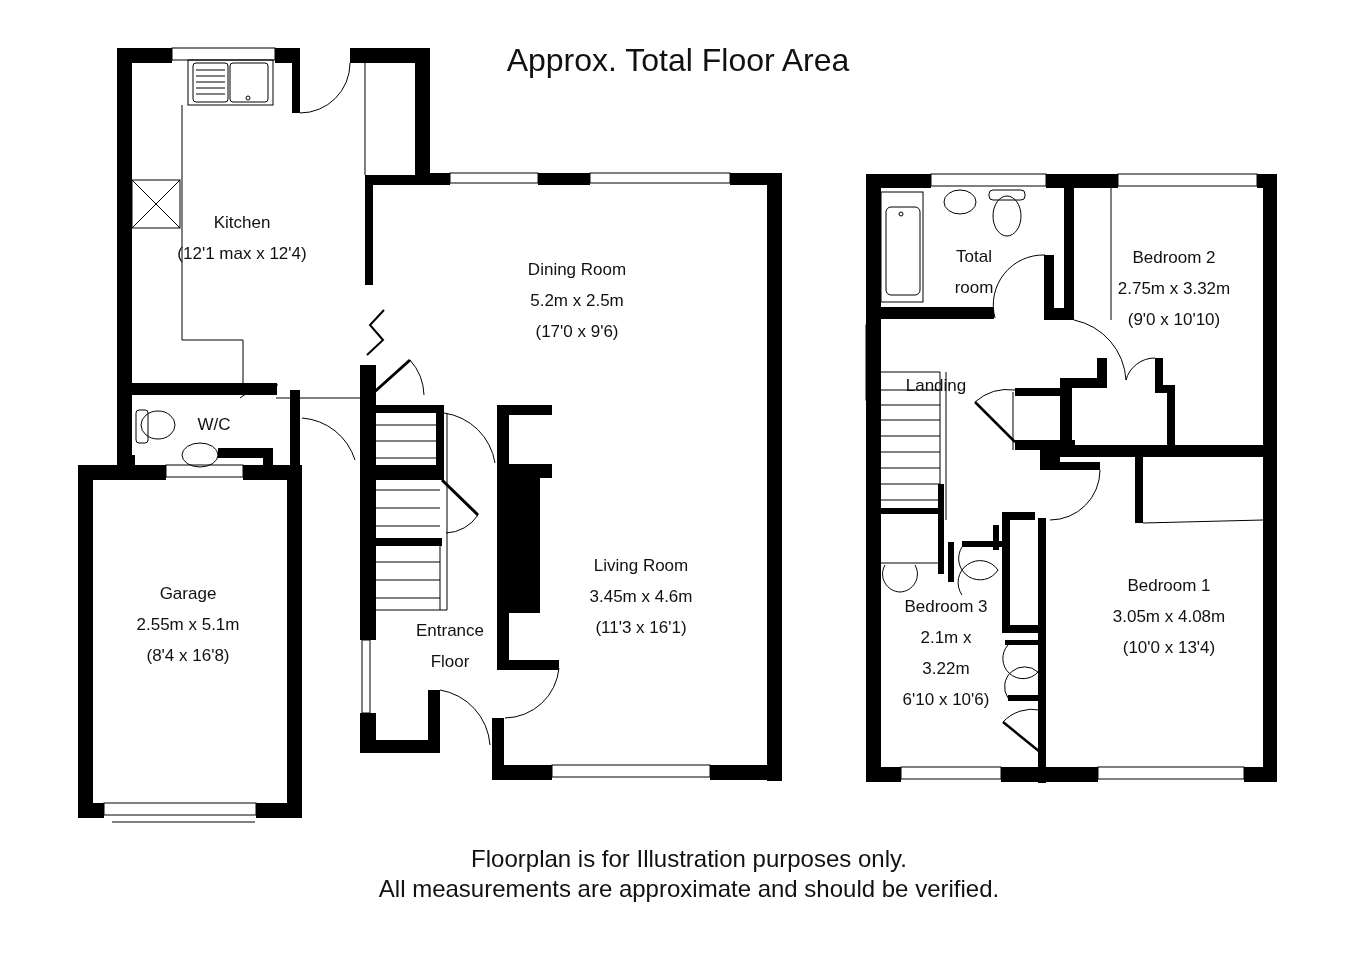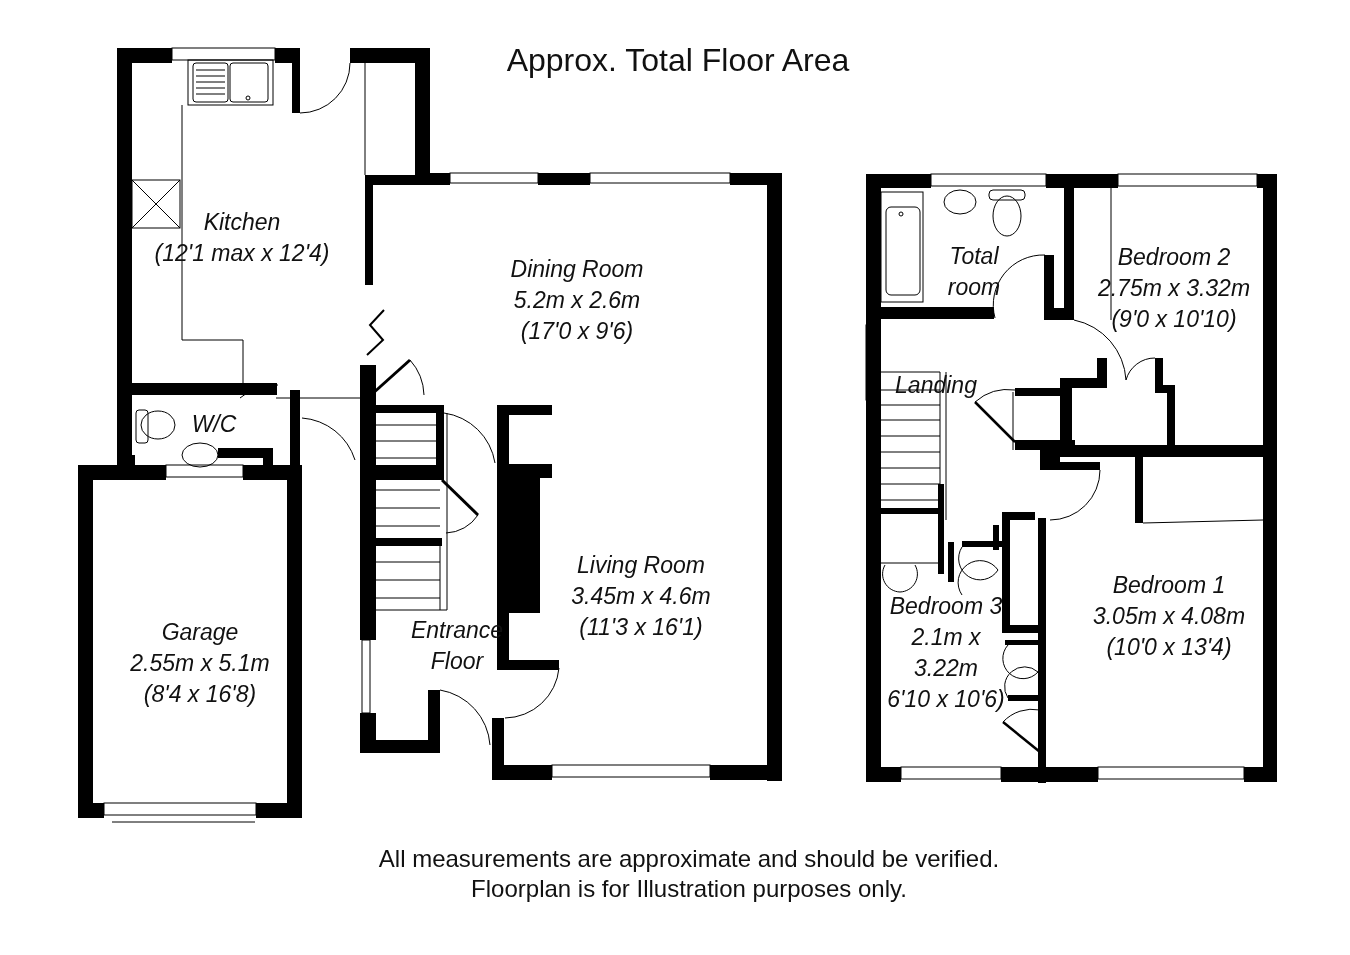--- a/index.html
+++ b/index.html
@@ -1,20 +1,20 @@
 <!DOCTYPE html>
 <html><head>
 <meta charset="utf-8">
 <style>
   html, body { margin: 0; padding: 0; background: #ffffff; }
   body { width: 1350px; height: 955px; position: relative; overflow: hidden;
          font-family: "Liberation Sans", "DejaVu Sans", sans-serif; color: #111; }
   #plan { position: absolute; left: 0; top: 0; width: 1350px; height: 955px; }
-  .lbl { position: absolute; text-align: center; font-size: 23px; line-height: 31px;
-         white-space: nowrap; transform: translateX(-50%); color: #111; font-style: italic; }
+  .lbl { position: absolute; text-align: center; font-size: 17px; line-height: 31px;
+         white-space: nowrap; transform: translateX(-50%); color: #111; }
   .lbl span { display: block; }
   .hdr { position: absolute; text-align: center; font-size: 32px; line-height: 28px;
          transform: translateX(-50%); white-space: nowrap; }
   .ftr { position: absolute; text-align: center; font-size: 24px; line-height: 30px;
          transform: translateX(-50%); white-space: nowrap; }
   .hdr span, .ftr span { display: block; }
 </style>
 </head>
 <body>
 
@@ -230,36 +230,36 @@
   <span>Approx. Total Floor Area</span>
 </div>
 
 <div class="lbl" style="left:242px; top:207px;">
   <span>Kitchen</span>
   <span>(12'1 max x 12'4)</span>
 </div>
 <div class="lbl" style="left:214px; top:409px;">
   <span>W/C</span>
 </div>
-<div class="lbl" style="left:188px; top:617px;margin-left:12px;">
+<div class="lbl" style="left:188px; top:578px;">
   <span>Garage</span>
   <span>2.55m x 5.1m</span>
   <span>(8'4 x 16'8)</span>
 </div>
 <div class="lbl" style="left:577px; top:254px;">
   <span>Dining Room</span>
-  <span>5.2m x 2.6m</span>
+  <span>5.2m x 2.5m</span>
   <span>(17'0 x 9'6)</span>
 </div>
 <div class="lbl" style="left:641px; top:550px;">
   <span>Living Room</span>
   <span>3.45m x 4.6m</span>
   <span>(11'3 x 16'1)</span>
 </div>
-<div class="lbl" style="left:450px; top:615px;margin-left:7px;">
+<div class="lbl" style="left:450px; top:615px;">
   <span>Entrance</span>
   <span>Floor</span>
 </div>
 
 <div class="lbl" style="left:974px; top:241px;">
   <span>Total</span>
   <span>room</span>
 </div>
 <div class="lbl" style="left:1174px; top:242px;">
   <span>Bedroom 2</span>
@@ -275,15 +275,15 @@
   <span>3.22m</span>
   <span>6'10 x 10'6)</span>
 </div>
 <div class="lbl" style="left:1169px; top:570px;">
   <span>Bedroom 1</span>
   <span>3.05m x 4.08m</span>
   <span>(10'0 x 13'4)</span>
 </div>
 
 <div class="ftr" style="left:689px; top:844px;">
+  <span>Floorplan is for Illustration purposes only.</span>
   <span>All measurements are approximate and should be verified.</span>
-  <span>Floorplan is for Illustration purposes only.</span>
 </div>
 
 </body></html>

